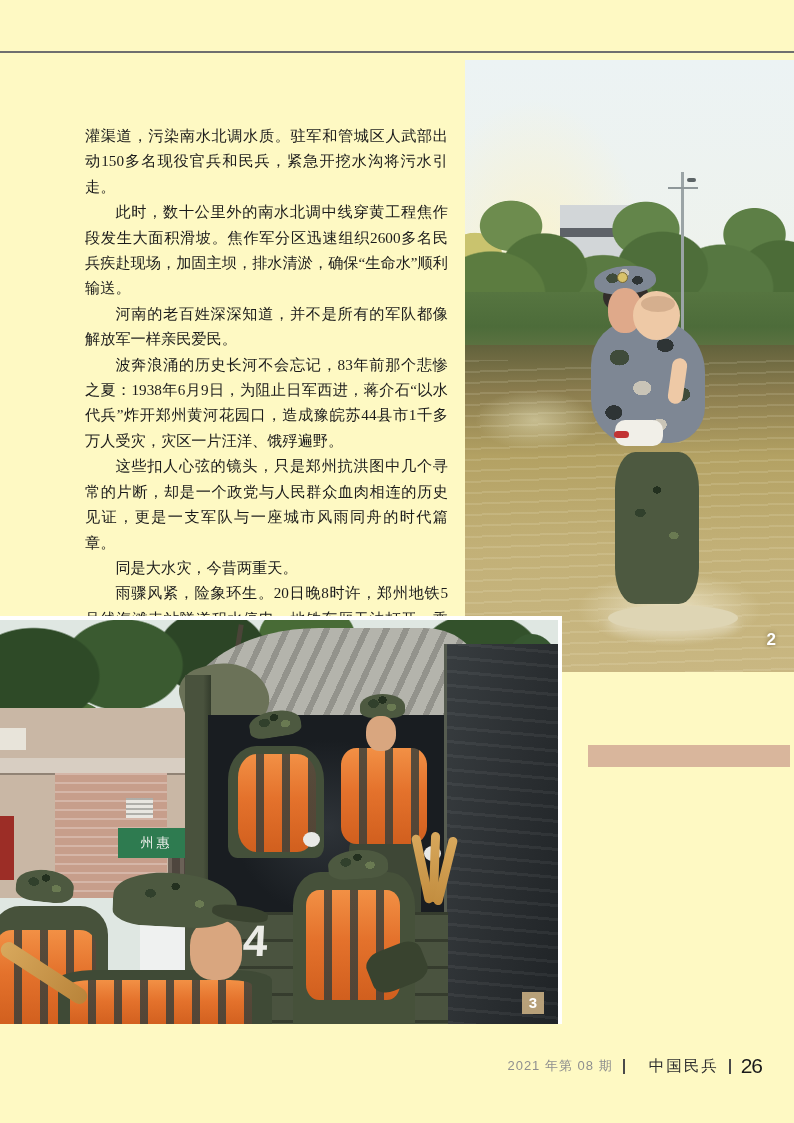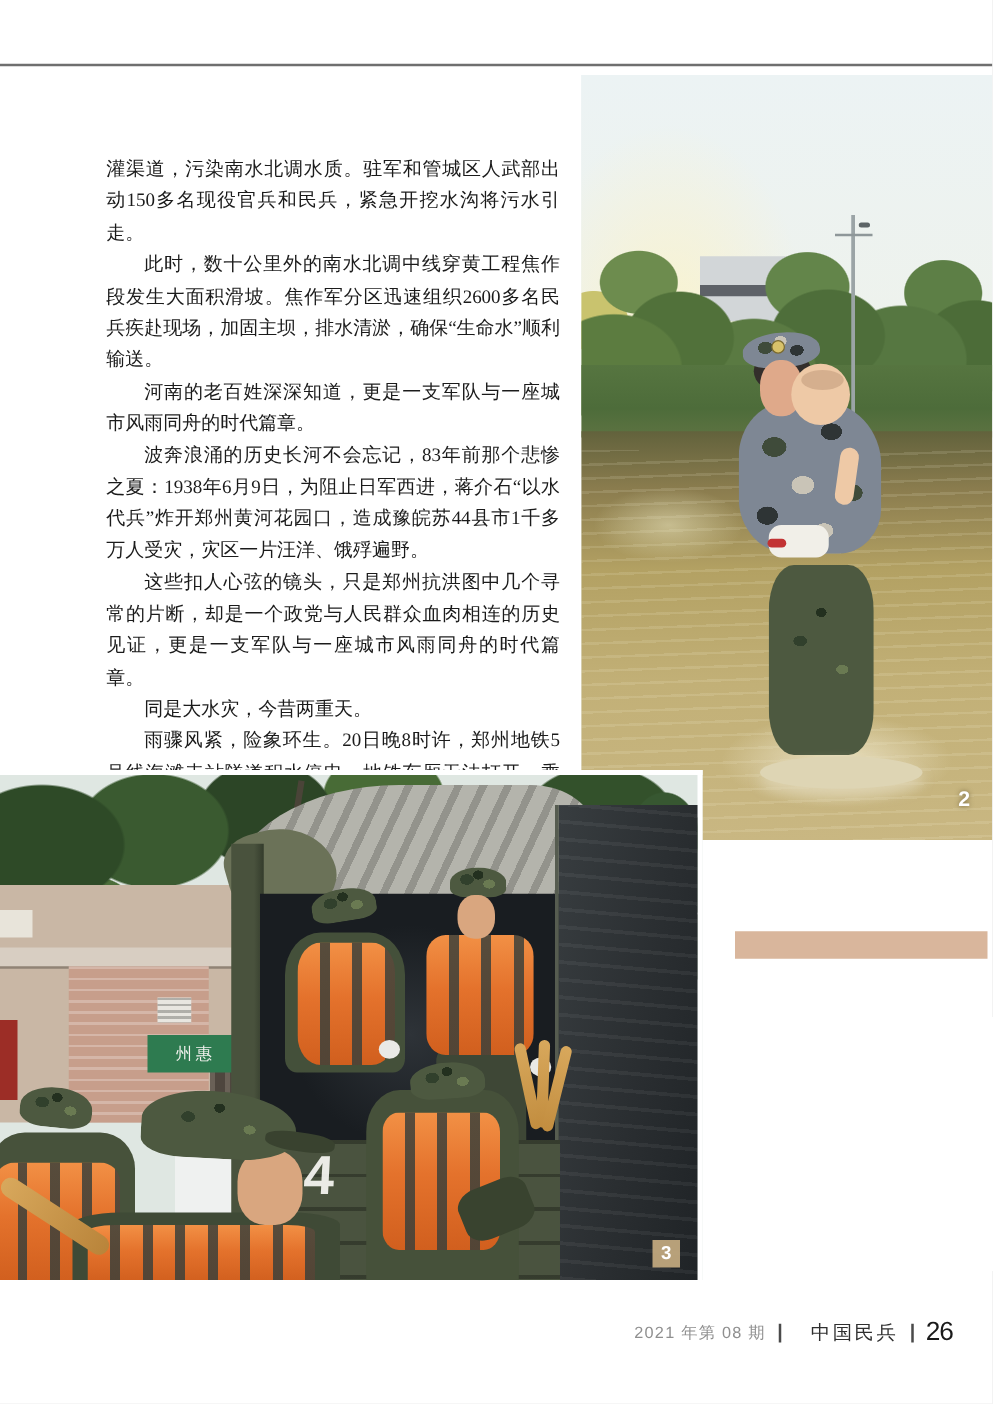--- a/index.html
+++ b/index.html
@@ -1,16 +1,16 @@
 <!DOCTYPE html>
 <html><head>
 <meta charset="utf-8">
 <style>
   html,body{margin:0;padding:0;background:#e9e9e9;}
-  .page{position:relative;width:794px;height:1123px;background:#ffffff;overflow:hidden;
+  .page{position:relative;width:794px;height:1123px;background:#fef9c3;overflow:hidden;
         font-family:"Liberation Serif", serif;}
   .abs{position:absolute;}
 
   
   .top-rule{left:0;top:51px;width:794px;height:2px;background:#6f6f6f;}
 
   
   .body-text{left:85px;top:123px;width:363px;font-size:15.2px;line-height:25.4px;
              color:#1b1b1b;text-align:justify;}
   .body-text p{margin:0;}
@@ -201,21 +201,21 @@
 </head>
 <body>
 
 <div class="page">
 
   <div class="abs top-rule"></div>
 
   <div class="abs body-text">
     <p>灌渠道，污染南水北调水质。驻军和管城区人武部出动150多名现役官兵和民兵，紧急开挖水沟将污水引走。</p>
     <p class="indent">此时，数十公里外的南水北调中线穿黄工程焦作段发生大面积滑坡。焦作军分区迅速组织2600多名民兵疾赴现场，加固主坝，排水清淤，确保“生命水”顺利输送。</p>
-    <p class="indent">河南的老百姓深深知道，更是一支军队与一座城市风雨同舟的时代篇章。</p>
+    <p class="indent">河南的老百姓深深知道，并不是所有的军队都像解放军一样亲民爱民。</p>
     <p class="indent">波奔浪涌的历史长河不会忘记，83年前那个悲惨之夏：1938年6月9日，为阻止日军西进，蒋介石“以水代兵”炸开郑州黄河花园口，造成豫皖苏44县市1千多万人受灾，灾区一片汪洋、饿殍遍野。</p>
     <p class="indent">这些扣人心弦的镜头，只是郑州抗洪图中几个寻常的片断，却是一个政党与人民群众血肉相连的历史见证，更是一支军队与一座城市风雨同舟的时代篇章。</p>
     <p class="indent">同是大水灾，今昔两重天。</p>
     <p class="indent">雨骤风紧，险象环生。20日晚8时许，郑州地铁5号线海滩寺站隧道积水停电，地铁车厢无法打开，乘客被困。南阳路街道武装部集结基干民兵60人，与武警部队官兵共同转移群众500余人。</p>
   </div>
 
   <div class="abs photo2">
     <div class="abs p2-sky"></div>
     <div class="abs p2-glow"></div>
     <div class="abs p2-building"></div>

